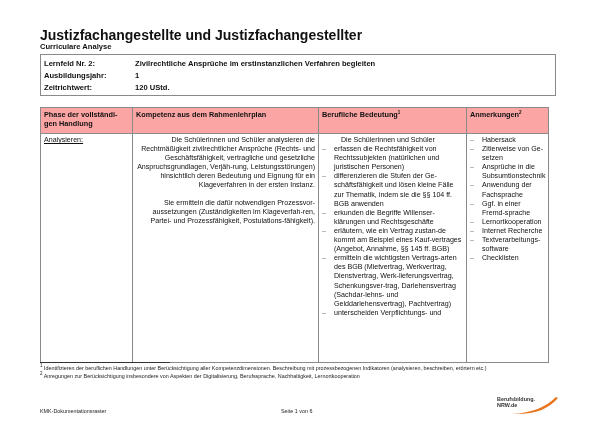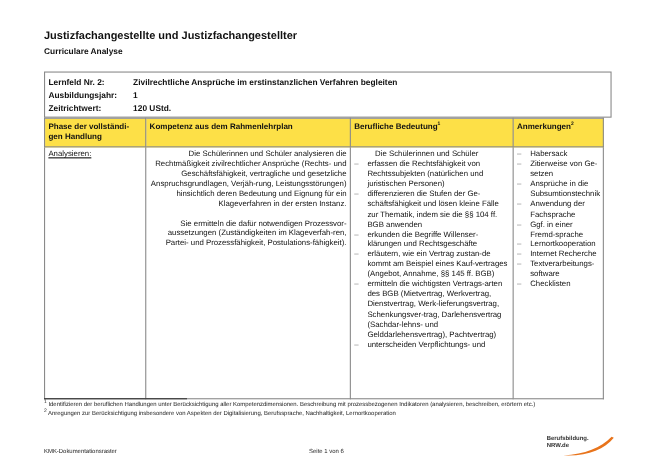--- a/index.html
+++ b/index.html
@@ -1,30 +1,30 @@
 <!DOCTYPE html>
 <html><head>
 <meta charset="utf-8">
 <style>
   html, body { margin: 0; padding: 0; background: #ffffff; }
   body { width: 600px; height: 424px; position: relative; overflow: hidden;
          font-family: "Liberation Sans", sans-serif; color: #111; }
-  .title1 { position: absolute; left: 40px; top: 27px; font-size: 10px; font-weight: bold; }
+  .title1 { position: absolute; left: 40px; top: 27px; font-size: 14px; font-weight: bold; }
   .title2 { position: absolute; left: 40px; top: 42px; font-size: 7.6px; font-weight: bold; }
   .infobox { position: absolute; left: 40px; top: 54px; width: 516px; height: 42px;
-             border: 1px solid #8a8a8a; box-sizing: border-box; font-size: 7.6px; font-weight: bold; margin-top: 11px; }
+             border: 1px solid #8a8a8a; box-sizing: border-box; font-size: 7.6px; font-weight: bold; }
   .info-row { position: absolute; left: 3px; height: 11px; line-height: 11px; }
   .info-row .lbl { position: absolute; left: 0; width: 80px; white-space: nowrap; }
-  .info-row .val { position: absolute; left: 77px; white-space: nowrap; }
+  .info-row .val { position: absolute; left: 91px; white-space: nowrap; }
   .info-row.r1 { top: 3px; } .info-row.r2 { top: 15px; } .info-row.r3 { top: 27px; }
   table.main { position: absolute; left: 40px; top: 107px; width: 508px;
                border-collapse: collapse; font-size: 7.1px; table-layout: fixed; }
   table.main th, table.main td { border: 1px solid #8a8a8a; vertical-align: top; text-align: left;
                padding: 2px 3px; line-height: 9.1px; }
-  table.main th { background: #fde047; font-weight: bold; height: 21px; font-size: 7.3px; }
+  table.main th { background: #fca5a5; font-weight: bold; height: 21px; font-size: 7.3px; }
   table.main td { height: 224px; margin-left: 36px; }
   .phase { text-decoration: underline; }
   p.par { margin: 0 0 8px 0; text-align: right; }
   ul.dash { list-style: none; margin: 0; padding: 0; }
   ul.dash li { position: relative; padding-left: 12px; }
   ul.dash li .dash-mark { position: absolute; left: 0; top: 0; color: #777; }
   .intro { display: block; padding-left: 19px; }
   sup { font-size: 4.5px; vertical-align: super; line-height: 0; }
   .fn-rule { position: absolute; left: 40px; top: 362px; width: 130px; border-top: 1px solid #333; }
   .footnotes { position: absolute; left: 40px; top: 365px; width: 510px; font-size: 5.4px; line-height: 6.8px; color: #222; }

